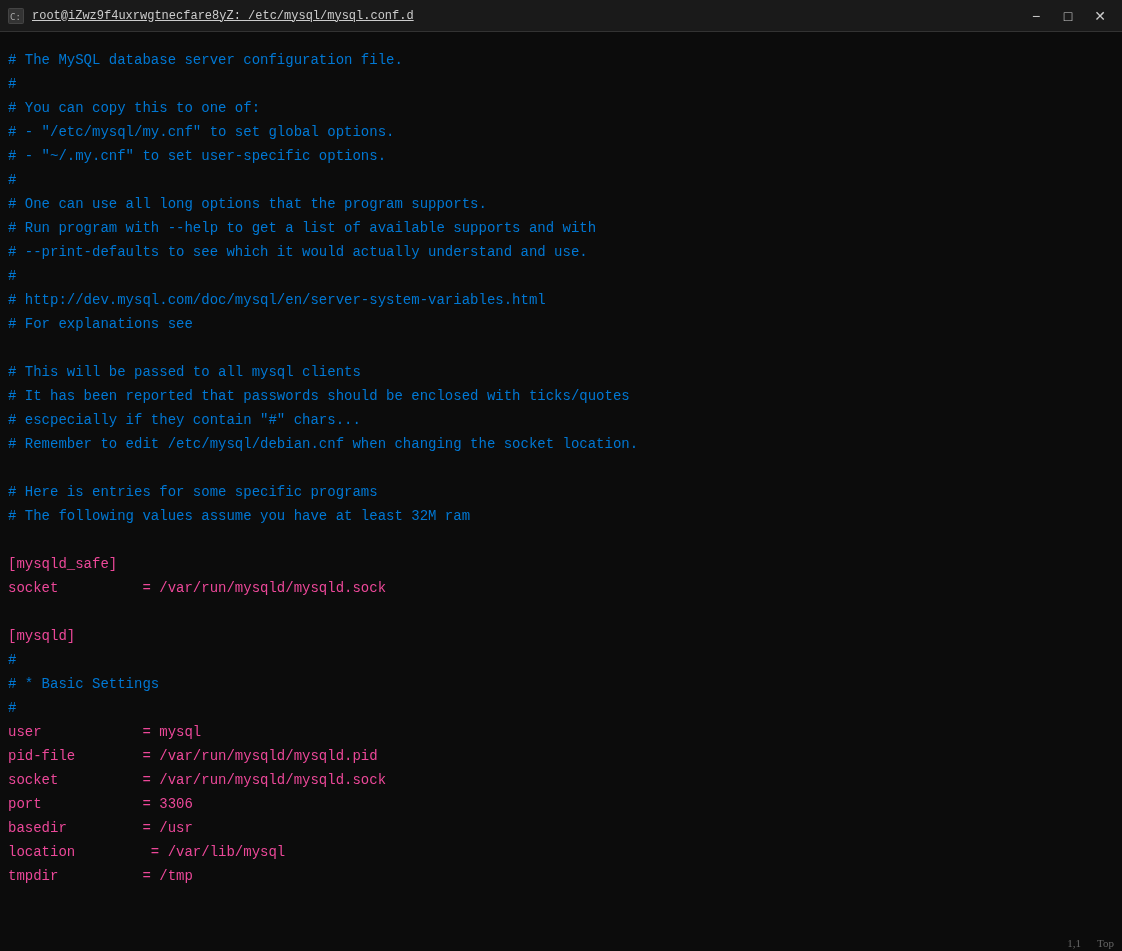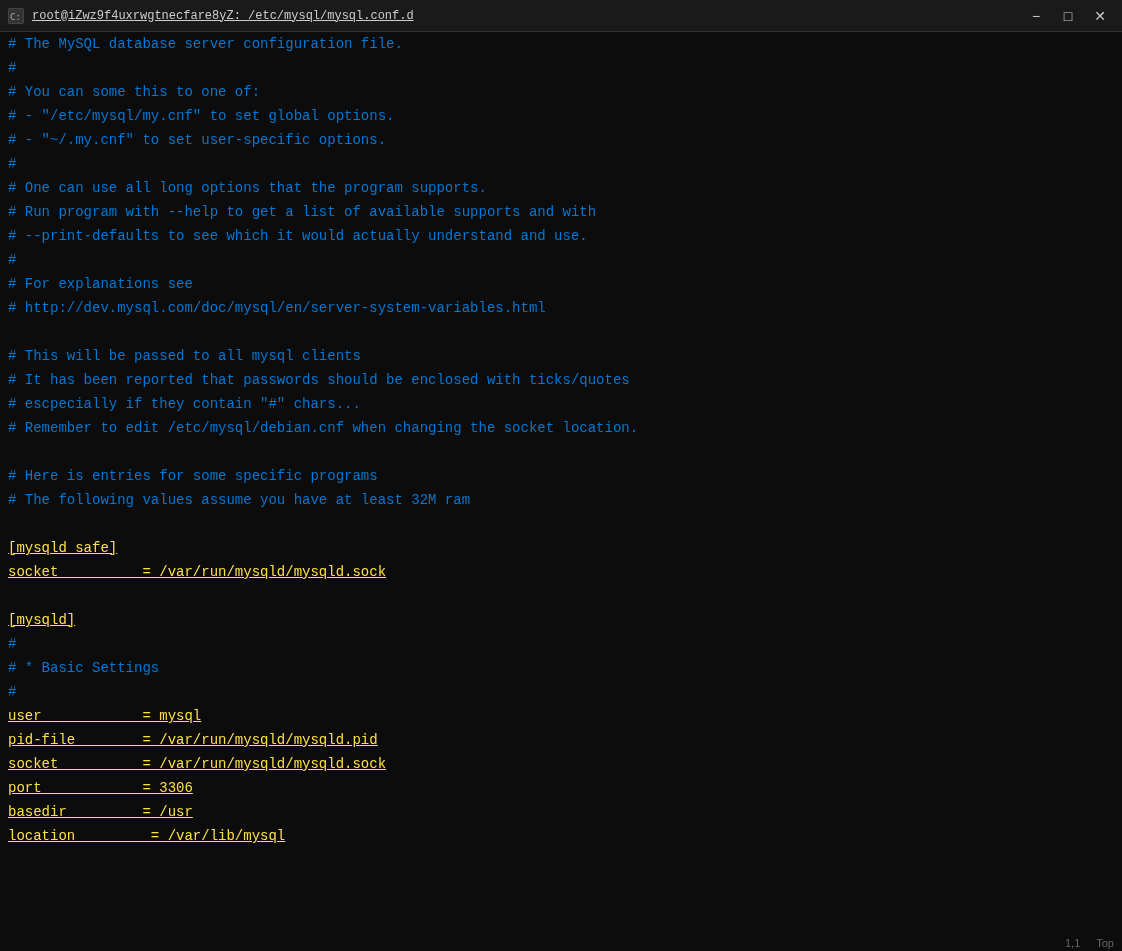--- a/index.html
+++ b/index.html
@@ -70,21 +70,21 @@
       display: flex;
       align-items: center;
       justify-content: center;
     }
 
     .terminal-body {
       background: #0c0c0c;
       height: calc(951px - 32px);
       overflow-y: scroll;
       overflow-x: hidden;
-      padding: 0 4px 8px 8px;
+      padding: 16px 4px 8px 8px;
       position: relative;
     }
 
     .terminal-body::-webkit-scrollbar {
       width: 12px;
     }
 
     .terminal-body::-webkit-scrollbar-track {
       background: #1a1a1a;
     }
@@ -95,38 +95,37 @@
 
     .line {
       line-height: 24px;
       white-space: pre;
       color: #0078d4;
       font-size: 14px;
       font-family: 'Courier New', Courier, monospace;
     }
 
     .line.white {
-      color: #fde047;
-      text-decoration: underline;
+      color: #ec4899;
     }
 
     .line.empty {
       color: #0078d4;
     }
 
     .status-bar {
       position: absolute;
       bottom: 0;
       right: 0;
       display: flex;
       gap: 16px;
       padding: 2px 8px;
       color: #666;
       font-size: 11px;
-      font-family: Liberation Sans, sans-serif;
+      font-family: Liberation Serif, serif;
     }
   </style>
 </head>
 <body>
 
 <div class="title-bar">
   <div class="title-bar-left">
     <div class="title-bar-icon">
       <svg width="14" height="14" viewBox="0 0 14 14" fill="none">
         <rect width="14" height="14" fill="#333"></rect>
@@ -138,30 +137,30 @@
   <div class="title-bar-controls">
     <button class="title-btn">−</button>
     <button class="title-btn">□</button>
     <button class="title-btn close">✕</button>
   </div>
 </div>
 
 <div class="terminal-body" id="terminal-lines">
 <div class="line"># The MySQL database server configuration file.</div>
     <div class="line">#</div>
-    <div class="line"># You can some this to one of:</div>
+    <div class="line"># You can copy this to one of:</div>
     <div class="line"># - "/etc/mysql/my.cnf" to set global options.</div>
     <div class="line"># - "~/.my.cnf" to set user-specific options.</div>
     <div class="line">#</div>
     <div class="line"># One can use all long options that the program supports.</div>
     <div class="line"># Run program with --help to get a list of available supports and with</div>
     <div class="line"># --print-defaults to see which it would actually understand and use.</div>
     <div class="line">#</div>
+    <div class="line"># http://dev.mysql.com/doc/mysql/en/server-system-variables.html</div>
     <div class="line"># For explanations see</div>
-    <div class="line"># http://dev.mysql.com/doc/mysql/en/server-system-variables.html</div>
     <div class="line empty">&nbsp;</div>
     <div class="line"># This will be passed to all mysql clients</div>
     <div class="line"># It has been reported that passwords should be enclosed with ticks/quotes</div>
     <div class="line"># escpecially if they contain "#" chars...</div>
     <div class="line"># Remember to edit /etc/mysql/debian.cnf when changing the socket location.</div>
     <div class="line empty">&nbsp;</div>
     <div class="line"># Here is entries for some specific programs</div>
     <div class="line"># The following values assume you have at least 32M ram</div>
     <div class="line empty">&nbsp;</div>
     <div class="line white">[mysqld_safe]</div>
@@ -170,17 +169,18 @@
     <div class="line white">[mysqld]</div>
     <div class="line">#</div>
     <div class="line"># * Basic Settings</div>
     <div class="line">#</div>
     <div class="line white">user            = mysql</div>
     <div class="line white">pid-file        = /var/run/mysqld/mysqld.pid</div>
     <div class="line white">socket          = /var/run/mysqld/mysqld.sock</div>
     <div class="line white">port            = 3306</div>
     <div class="line white">basedir         = /usr</div>
     <div class="line white">location         = /var/lib/mysql</div>
+    <div class="line white">tmpdir          = /tmp</div>
     <div class="status-bar">
     <span>1,1</span>
     <span>Top</span>
   </div>
   </div>
 
 </body></html>

